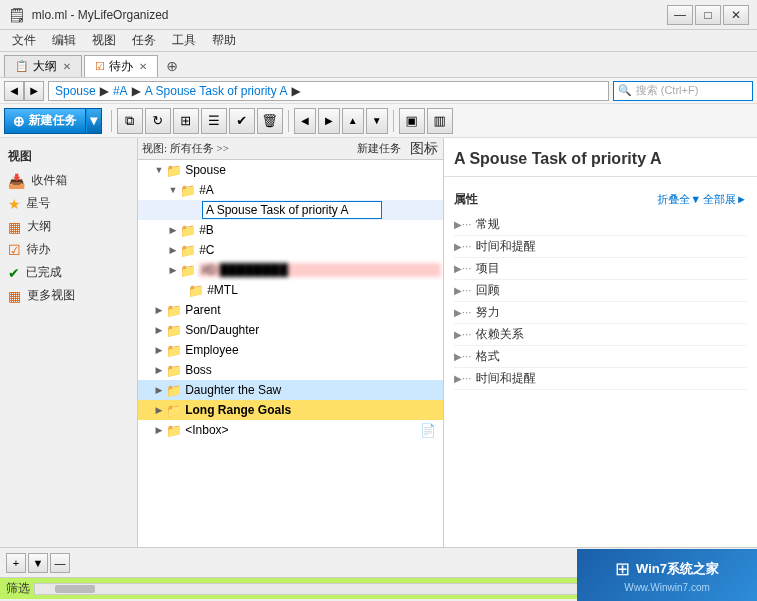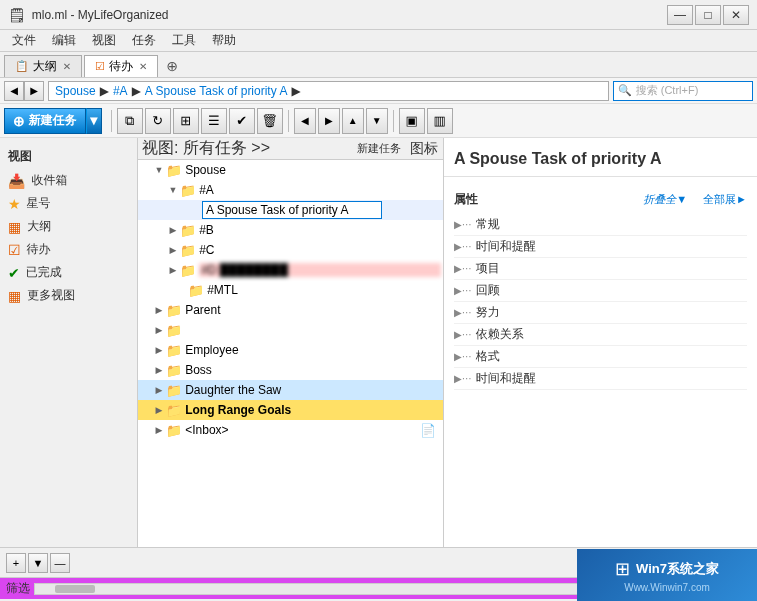--- a/index.html
+++ b/index.html
@@ -184,21 +184,21 @@
     }
     .tree-header {
       display: flex;
       align-items: center;
       background: #f0f0f0;
       border-bottom: 1px solid #ccc;
       height: 22px;
       padding: 0 4px;
     }
     .tree-header-item {
-      font-size: 16px; color: #333;
+      font-size: 11px; color: #333; font-family: Liberation Serif, serif;
     }
     .tree-header-spacer { flex: 1; }
     .tree-header-date { font-size: 11px; color: #333; width: 60px; text-align: center; }
     .tree-header-icon { font-size: 14px; color: #333; width: 30px; text-align: center; }
     .tree-body { flex: 1; overflow-y: auto; }
     .tree-node {
       display: flex; align-items: center;
       height: 20px;
       padding: 0 2px;
       cursor: pointer;
@@ -269,21 +269,21 @@
       border: 1px solid #aaa;
       background: linear-gradient(to bottom, #fafafa, #e0e0e0);
       cursor: pointer;
       display: flex; align-items: center; justify-content: center;
       font-size: 11px; margin-right: 2px;
     }
 
     
     .filter-bar {
       height: 22px;
-      background: #d946ef;
+      background: #bef264;
       border-top: 1px solid #ccc;
       display: flex;
       align-items: center;
       padding: 0 6px;
       font-size: 12px; color: #333;
     }
     .filter-scroll {
       flex: 1;
       overflow: hidden;
       margin: 0 4px;
@@ -477,20 +477,21 @@
 
       <div class="tree-node" style="padding-left:14px;">
         <span class="tree-toggle">▶</span>
         <span class="folder-icon" style="color:#f5a623;">📁</span>
         <span class="tree-label">Parent</span>
       </div>
 
       <div class="tree-node" style="padding-left:14px;">
         <span class="tree-toggle">▶</span>
         <span class="folder-icon" style="color:#f5a623;">📁</span>
+        <span class="tree-label">Son/Daughter</span>
       </div>
 
       <div class="tree-node" style="padding-left:14px;">
         <span class="tree-toggle">▶</span>
         <span class="folder-icon" style="color:#f5a623;">📁</span>
         <span class="tree-label">Employee</span>
       </div>
 
       <div class="tree-node" style="padding-left:14px;">
         <span class="tree-toggle">▶</span>
@@ -520,21 +521,21 @@
 
     </div>
   </div>
 
   <div class="detail-panel">
     <div class="detail-title">A Spouse Task of priority A</div>
     <div style="height:8px;"></div>
     <div class="properties-section">
       <div class="properties-header">
         <span class="properties-label">属性</span>
-        <span class="properties-links" style="margin-right:16px;font-style:italic;">折叠全▼</span>
+        <span class="properties-links" style="margin-right:2px;">折叠全▼</span>
         <span class="properties-links">全部展►</span>
       </div>
       <div class="prop-item">
         <span class="prop-arrow">▶···</span>
         <span>常规</span>
       </div>
       <div class="prop-item">
         <span class="prop-arrow">▶···</span>
         <span>时间和提醒</span>
       </div>

